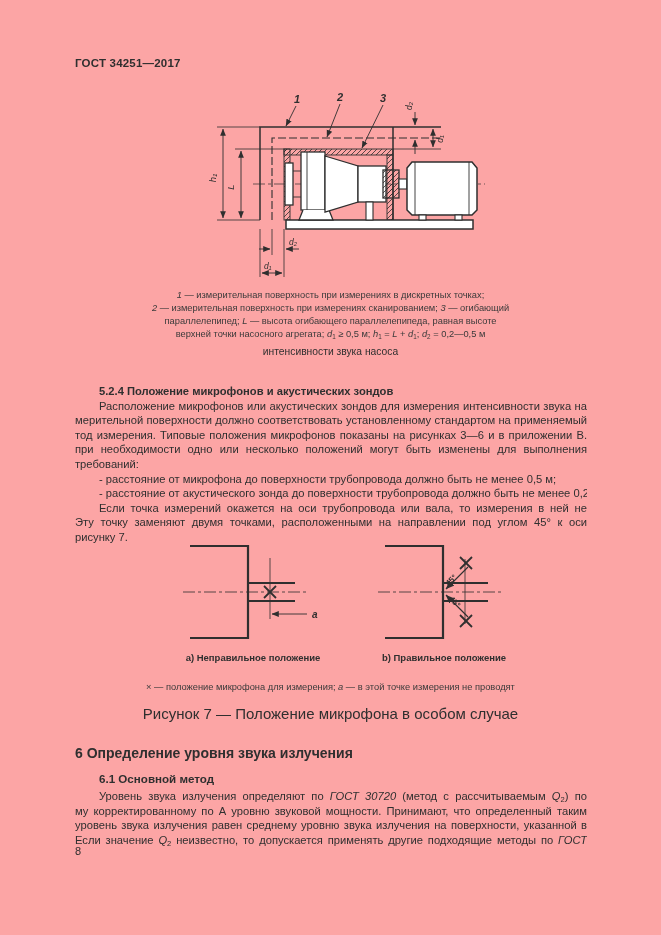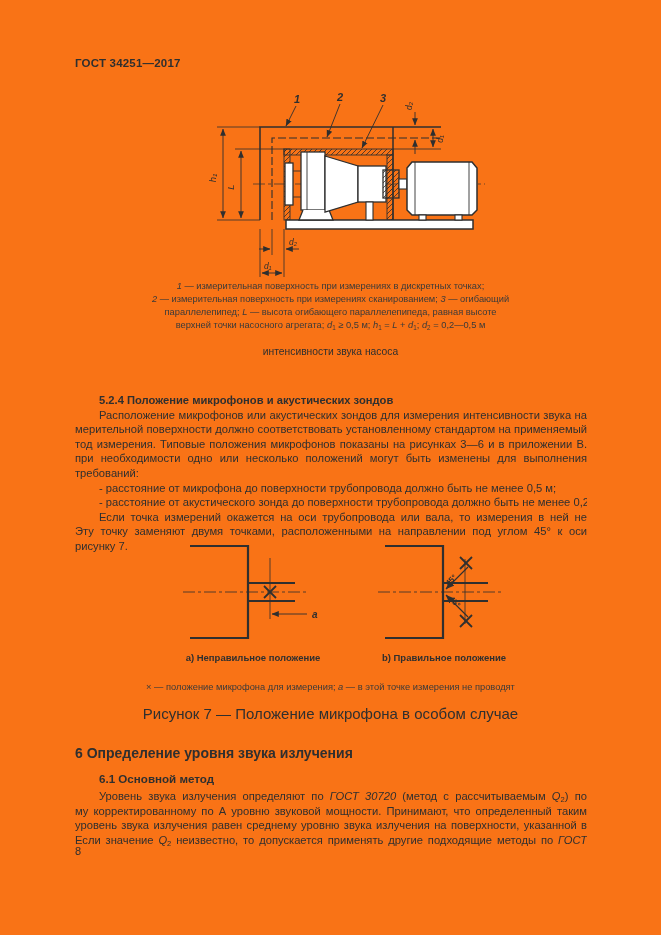--- a/index.html
+++ b/index.html
@@ -1,29 +1,29 @@
 <!DOCTYPE html>
 <html lang="ru"><head>
 <meta charset="utf-8">
 <style>
   html,body{margin:0;padding:0;background:#e8e8e8;}
   .page{
-    position:relative;width:661px;height:935px;background:#f97316;
+    position:relative;width:661px;height:935px;background:#fca5a5;
     font-family:"Liberation Sans",sans-serif;color:#2f2f2f;overflow:hidden;
     margin:0 auto;
   }
   .abs{position:absolute;}
   .std-code{left:75px;top:57px;font-size:11.5px;font-weight:bold;letter-spacing:.2px;}
   .fig6{left:183px;top:88px;}
   .fig7{left:150px;top:536px;}
-  .legend{left:75px;top:280px;width:511px;text-align:center;font-size:9.3px;line-height:13px;color:#3a3a3a;}
+  .legend{left:75px;top:289px;width:511px;text-align:center;font-size:9.3px;line-height:13px;color:#3a3a3a;}
   .legend7{left:75px;top:682px;width:511px;text-align:center;font-size:9.3px;color:#3a3a3a;}
   .figcap{left:75px;top:345px;width:511px;text-align:center;font-size:10.3px;line-height:14.5px;}
   .figcap7{left:75px;top:705px;width:511px;text-align:center;font-size:15px;}
-  .tblock{left:75px;top:393px;width:512px;font-size:11.2px;line-height:14.6px;}
+  .tblock{left:75px;top:384px;width:512px;font-size:11.2px;line-height:14.6px;}
   .tblock61{left:75px;top:789px;width:512px;font-size:11.2px;line-height:14.6px;}
   .bl{height:14.6px;overflow:hidden;}
   .jl{text-align:justify;text-align-last:justify;}
   .ll{text-align:left;white-space:nowrap;}
   .ind{text-indent:24px;}
   .bh{font-weight:bold;height:14.6px;text-indent:24px;white-space:nowrap;}
   .h6{left:75px;top:745px;font-size:14px;font-weight:bold;white-space:nowrap;}
   .h61{left:99px;top:772px;font-size:11.6px;font-weight:bold;white-space:nowrap;}
   .pagenum{left:75px;top:845px;font-size:11px;}
   .seg-i{font-style:italic;}

